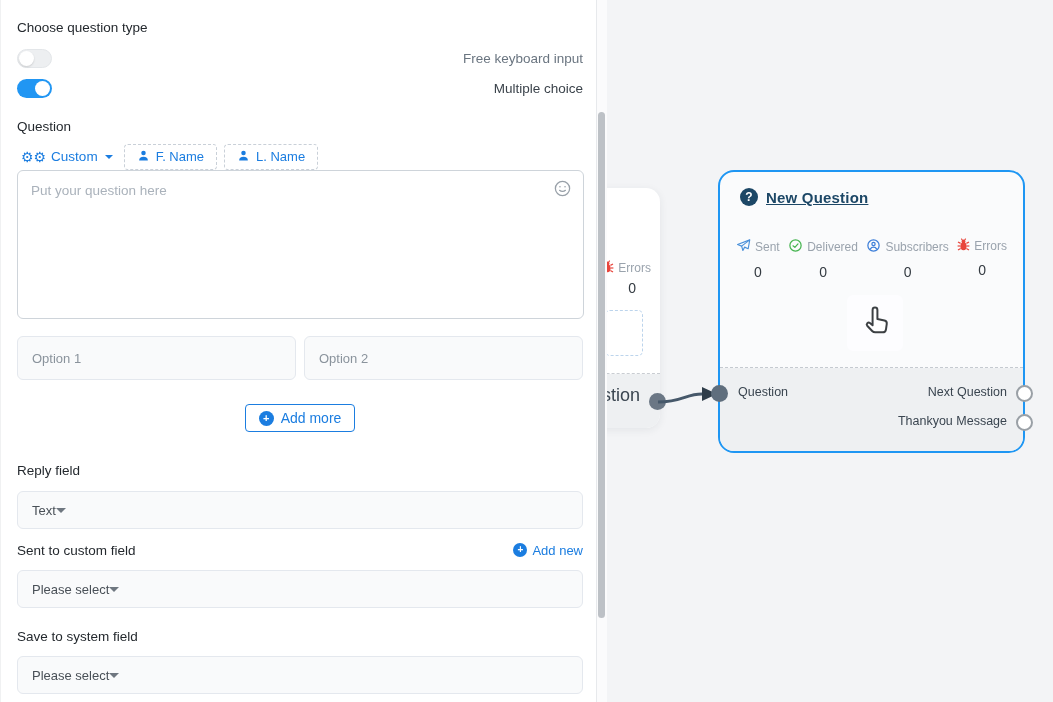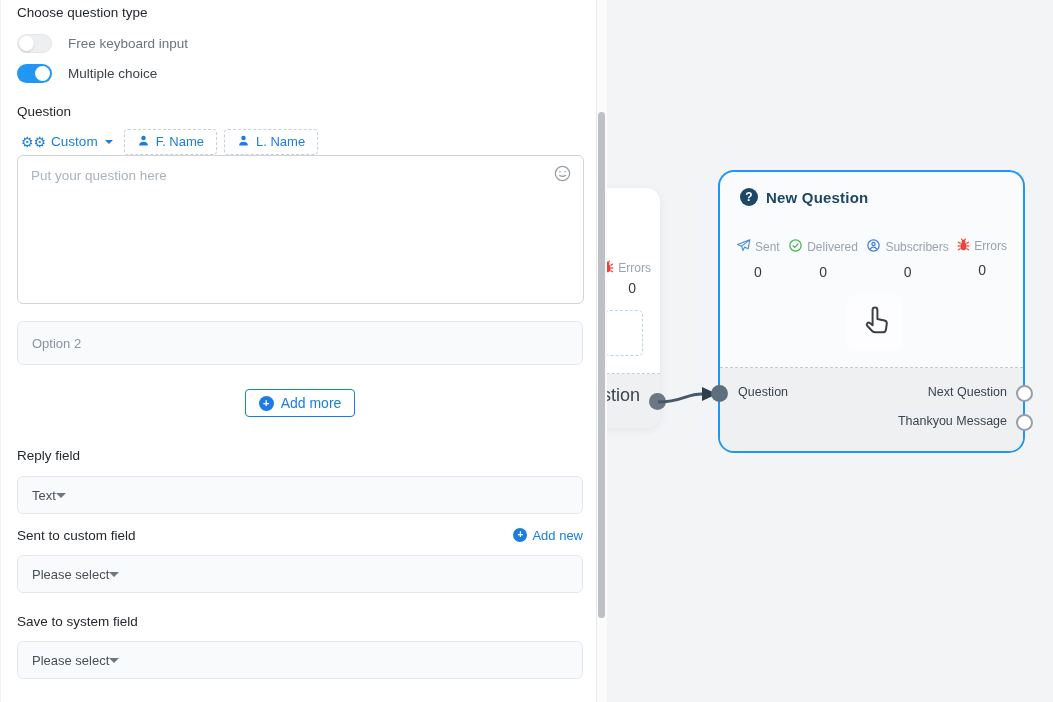--- a/index.html
+++ b/index.html
@@ -27,21 +27,21 @@
 
   
   .edge-svg { position:absolute; inset:0; z-index:2; pointer-events:none; }
 
   
   .node { position:absolute; left:718px; top:170px; width:307px; height:283px; z-index:3;
     background:#fafbfc; border:2px solid #1e96f3; border-radius:16px; }
   .node-header { position:absolute; top:16px; left:20px; display:flex; align-items:center; gap:8px; }
   .q-icon { width:18px; height:18px; border-radius:50%; background:#1c4766; color:#fff;
     font-size:12px; font-weight:bold; display:flex; align-items:center; justify-content:center; }
-  .node-title { font-size:15px; font-weight:bold; color:#1c4766; letter-spacing:.2px; }
+  .node-title { font-size:15px; font-weight:bold; color:#1c4766; letter-spacing:.2px;text-decoration:underline; }
   .node-stats { position:absolute; top:66px; left:0; right:0; display:flex;
     justify-content:space-between; padding:0 16px; }
   .stat { display:flex; flex-direction:column; align-items:center; }
   .stat-top { display:flex; align-items:center; gap:4px; font-size:12px; color:#9aa3ad; }
   .stat-val { margin-top:8px; font-size:14px; color:#333a41; }
   .cursor-box { position:absolute; left:127px; top:123px; width:56px; height:56px;
     background:#fdfdff; border-radius:6px; display:flex; align-items:center; justify-content:center; }
   .node-sep { position:absolute; left:0; right:0; top:195px; border-top:1px dashed #c5cad0; }
   .node-footer { position:absolute; left:0; right:0; top:196px; bottom:0; background:#eef0f2;
     border-radius:0 0 14px 14px; }
@@ -58,24 +58,24 @@
 
   
   .scrollbar { position:absolute; left:597px; top:0; width:10px; height:702px; background:#fbfbfc;
     z-index:11; }
   .scroll-thumb { position:absolute; left:1px; top:112px; width:7px; height:506px;
     background:#bdc1c6; border-radius:4px; }
 
   
   .panel { position:absolute; left:0; top:0; width:597px; height:702px; background:#fff;
     border-right:1px solid #e7e9ec; border-left:1px solid #f0f1f2; z-index:10;
-    padding:5px 13px 0 16px; }
+    padding:20px 13px 0 16px; }
   .form-label { font-size:13.5px; color:#24292e; }
   .lbl-choose { margin-bottom:14px; }
-  .toggle-row { display:flex; align-items:center; gap:16px; margin-bottom:11px; height:19px; }
+  .toggle-row { display:flex; align-items:center; gap:16px; margin-bottom:11px; height:19px;justify-content:space-between; }
   .toggle { width:35px; height:19px; border-radius:10px; position:relative; flex:0 0 auto; cursor:pointer; }
   .toggle.off { background:#edeff1; border:1px solid #e3e6e9; }
   .toggle.off .knob { position:absolute; left:1px; top:1px; width:15px; height:15px; border-radius:50%;
     background:#fff; box-shadow:0 1px 2px rgba(0,0,0,.15); }
   .toggle.on { background:#2196f3; }
   .toggle.on .knob { position:absolute; right:2px; top:2px; width:15px; height:15px; border-radius:50%;
     background:#fff; }
   .tlabel-off { font-size:13.5px; color:#6a7580; }
   .tlabel-on { font-size:13.5px; color:#3b434b; }
   .lbl-question { margin-top:21px; margin-bottom:9px; }
@@ -300,20 +300,21 @@
         <svg width="19" height="19" viewBox="0 0 24 24" fill="none" stroke="#98a0a8" stroke-width="1.6" stroke-linecap="round">
           <circle cx="12" cy="12" r="9"></circle>
           <circle cx="8.8" cy="9.8" r="1" fill="#98a0a8" stroke="none"></circle>
           <circle cx="15.2" cy="9.8" r="1" fill="#98a0a8" stroke="none"></circle>
           <path d="M8.3 14.3 a4.8 3.8 0 0 0 7.4 0"></path>
         </svg>
       </span>
     </div>
 
     <div class="options-row">
+      <input class="option-input" placeholder="Option 1" style="">
       <input class="option-input" placeholder="Option 2" style="">
     </div>
 
     <div class="addmore-wrap">
       <button class="addmore-btn">
         <span class="plus-circle">+</span>
         <span>Add more</span>
       </button>
     </div>
 

